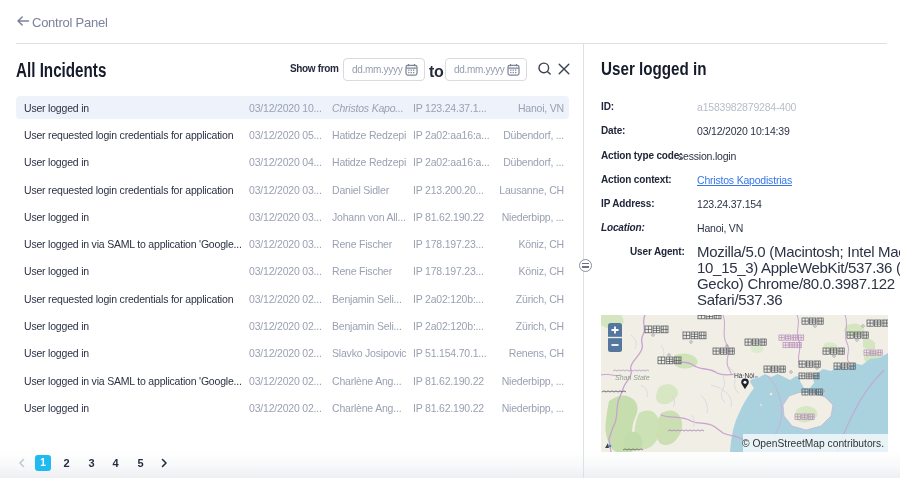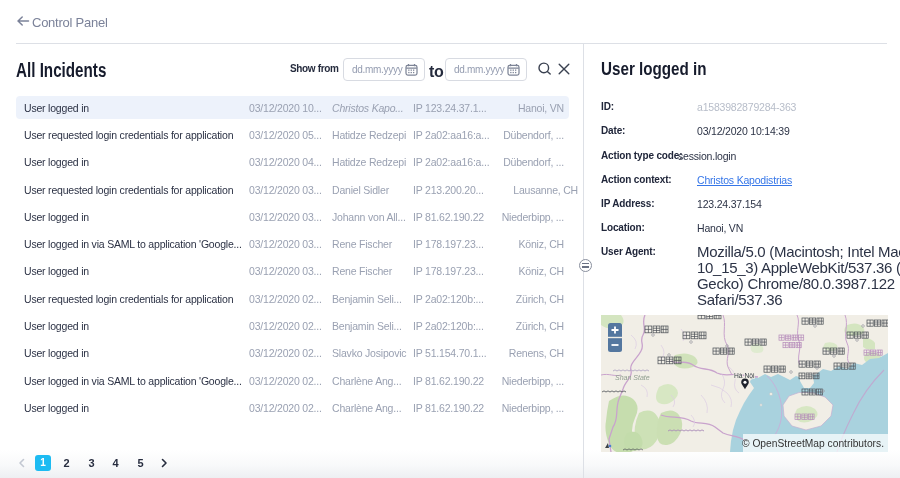--- a/index.html
+++ b/index.html
@@ -80,21 +80,21 @@
     <div class="cell rowtxt gray" style="left:414px;top:127.94999999999999px;width:150px;text-align:right;">Dübendorf, ...</div>
     <div class="cell rowtxt" style="left:24px;top:155.25px;">User logged in</div>
     <div class="cell rowtxt gray" style="left:249px;top:155.25px;">03/12/2020 04...</div>
     <div class="cell rowtxt gray" style="left:332px;top:155.25px;">Hatidze Redzepi</div>
     <div class="cell rowtxt gray" style="left:413px;top:155.25px;">IP 2a02:aa16:a...</div>
     <div class="cell rowtxt gray" style="left:414px;top:155.25px;width:150px;text-align:right;">Dübendorf, ...</div>
     <div class="cell rowtxt" style="left:24px;top:182.55px;">User requested login credentials for application</div>
     <div class="cell rowtxt gray" style="left:249px;top:182.55px;">03/12/2020 03...</div>
     <div class="cell rowtxt gray" style="left:332px;top:182.55px;">Daniel Sidler</div>
     <div class="cell rowtxt gray" style="left:413px;top:182.55px;">IP 213.200.20...</div>
-    <div class="cell rowtxt gray" style="left:414px;top:182.55px;width:164px;text-align:right;">Lausanne, CH</div>
+    <div class="cell rowtxt gray" style="left:414px;top:182.55px;width:150px;text-align:right;">Lausanne, CH</div>
     <div class="cell rowtxt" style="left:24px;top:209.85px;">User logged in</div>
     <div class="cell rowtxt gray" style="left:249px;top:209.85px;">03/12/2020 03...</div>
     <div class="cell rowtxt gray" style="left:332px;top:209.85px;">Johann von All...</div>
     <div class="cell rowtxt gray" style="left:413px;top:209.85px;">IP 81.62.190.22</div>
     <div class="cell rowtxt gray" style="left:414px;top:209.85px;width:150px;text-align:right;">Niederbipp, ...</div>
     <div class="cell rowtxt" style="left:24px;top:237.15px;">User logged in via SAML to application 'Google...</div>
     <div class="cell rowtxt gray" style="left:249px;top:237.15px;">03/12/2020 03...</div>
     <div class="cell rowtxt gray" style="left:332px;top:237.15px;">Rene Fischer</div>
     <div class="cell rowtxt gray" style="left:413px;top:237.15px;">IP 178.197.23...</div>
     <div class="cell rowtxt gray" style="left:414px;top:237.15px;width:150px;text-align:right;">Köniz, CH</div>
@@ -143,32 +143,32 @@
 </svg>
 
 <div class="abs vline" style="left:583px;top:44px;height:434px;"></div>
 <div class="abs" style="left:578.5px;top:259px;width:11px;height:11px;background:#fff;border:1px solid #8a909e;border-radius:50%;"></div>
 <div class="abs" style="left:581.5px;top:263px;width:7px;height:1.4px;background:#6b7284;"></div>
 <div class="abs" style="left:581.5px;top:266.2px;width:7px;height:1.4px;background:#6b7284;"></div>
 
 <div class="abs h1" style="left:601px;top:59px;font-size:19px;line-height:19px;transform:scaleX(0.80);">User logged in</div>
 <div id="details">
     <div class="abs lbl" style="left:601px;top:98.5px;">ID:</div>
-    <div class="abs val" style="left:697px;top:98.5px;color:#b7bdc9">a1583982879284-363</div>
+    <div class="abs val" style="left:697px;top:98.5px;color:#b7bdc9">a1583982879284-400</div>
     <div class="abs lbl" style="left:601px;top:123px;">Date:</div>
     <div class="abs val" style="left:697px;top:123px;">03/12/2020 10:14:39</div>
     <div class="abs lbl" style="left:601px;top:147.5px;">Action type code:</div>
     <div class="abs val" style="left:678px;top:147.5px;">session.login</div>
     <div class="abs lbl" style="left:601px;top:171.7px;">Action context:</div>
     <div class="abs val" style="left:697px;top:171.7px;"><span style="color:#3576e8;text-decoration:underline;">Christos Kapodistrias</span></div>
     <div class="abs lbl" style="left:601px;top:195.5px;">IP Address:</div>
     <div class="abs val" style="left:697px;top:195.5px;">123.24.37.154</div>
-    <div class="abs lbl" style="left:601px;top:219.7px;">Location:</div>
+    <div class="abs lbl" style="left:601px;top:219.7px;font-style:italic;">Location:</div>
     <div class="abs val" style="left:697px;top:219.7px;">Hanoi, VN</div>
-    <div class="abs lbl" style="left:601px;top:243.5px;">User Agent:</div>
+    <div class="abs lbl" style="left:630px;top:243.5px;">User Agent:</div>
     <div class="abs val" style="left:697px;top:243.5px;line-height:16.3px;font-size:15px;letter-spacing:-0.3px;">Mozilla/5.0 (Macintosh; Intel Mac OS X<br>10_15_3) AppleWebKit/537.36 (KHTML, like<br>Gecko) Chrome/80.0.3987.122<br>Safari/537.36</div>
   </div>
 
 <div id="mapbox" class="abs" style="left:601px;top:315px;width:287px;height:137px;">
     <svg width="287" height="137" viewBox="0 0 287 137" style="display:block">
 <rect width="287" height="137" fill="#f1eee6"></rect>
 <path d="M0 0 L20 0 Q26 8 18 12 Q8 16 0 10 Z" fill="#d4e5c0"></path>
 <path d="M74 40 q12 -4 20 2 q6 6 -2 10 q-12 4 -18 -2 q-4 -6 0 -10" fill="#d0e2ba"></path>
 <path d="M8 86 q14 -10 24 -2 q8 7 2 19 q-6 13 0 24 q4 9 -8 11 q-13 2 -18 -9 q-5 -13 -3 -23 q1 -11 3 -20" fill="#c6ddae"></path>
 <path d="M38 98 q12 -6 18 3 q7 9 2 20 q-5 11 -13 13 q-9 2 -11 -8 q-2 -15 4 -28" fill="#cde1b6"></path>

